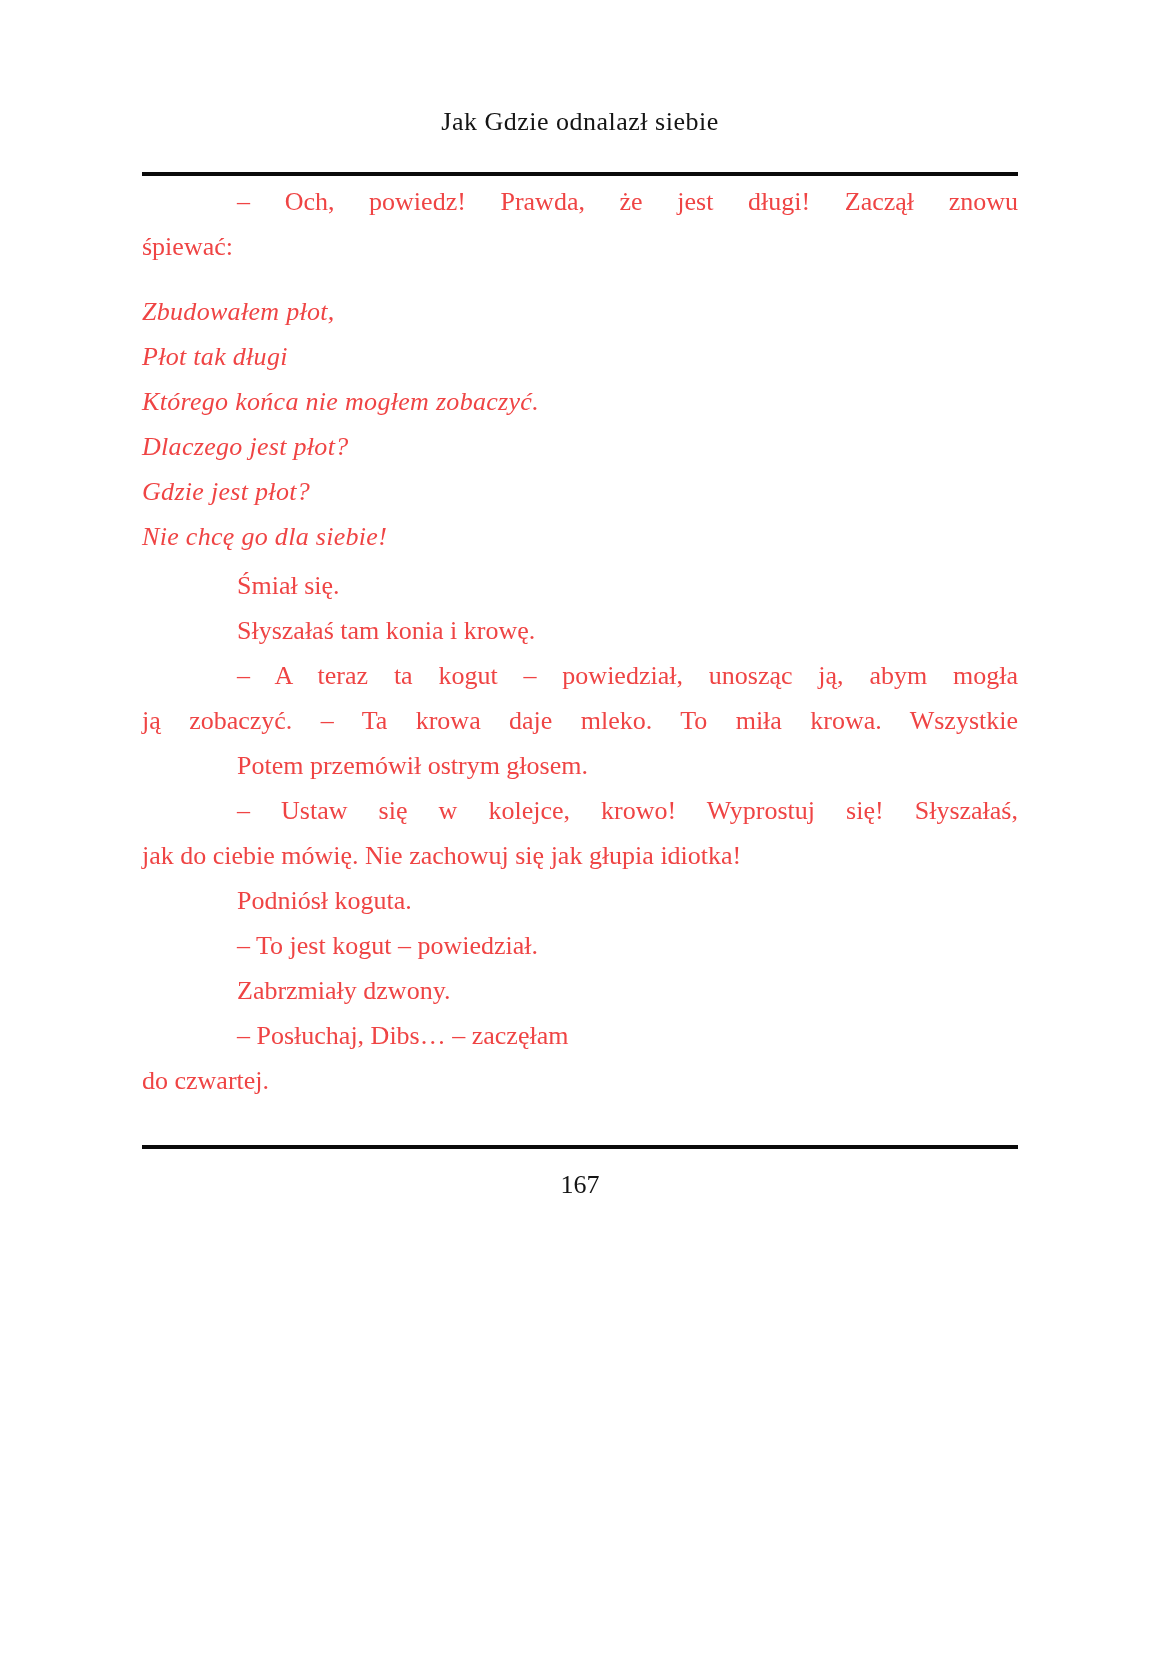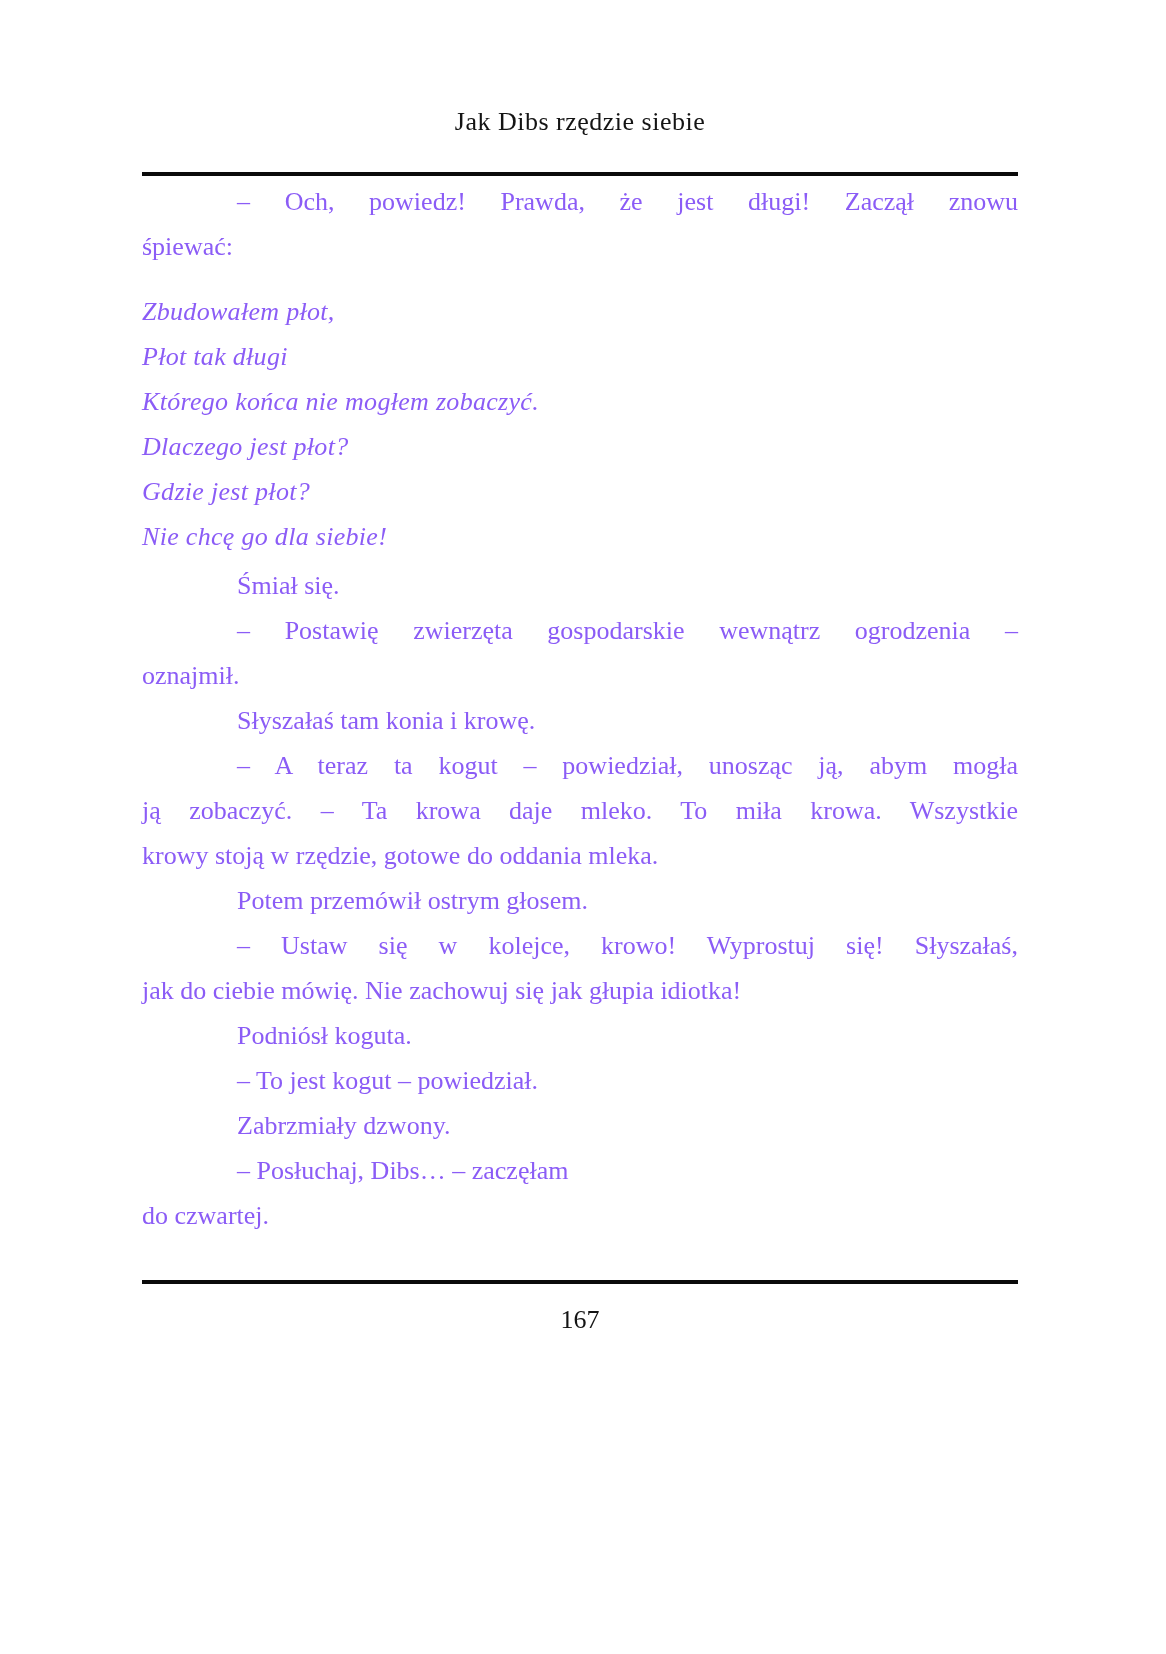--- a/index.html
+++ b/index.html
@@ -40,21 +40,21 @@
     border-top: 4px solid #0a0a0a;
   }
   .rule-top    { margin-top: 34px; }
   .rule-bottom { margin-top: 42px; }
 
   
   .body-text {
     padding-top: 3px;
     font-size: 26px;
     line-height: 45px;
-    color: #8b5cf6;
+    color: #ef4444;
   }
 
   .block + .block { }
   .block.poem     { margin-top: 20px; margin-bottom: 4px; }
 
   .line {
     text-align: left;
     white-space: normal;
   }
   .line.indent { text-indent: 95px; }
@@ -75,21 +75,21 @@
     font-size: 26px;
     line-height: 32px;
     color: #141414;
   }
 </style>
 </head>
 <body>
 
 <div class="page">
 
-  <div class="running-head">Jak Dibs rzędzie siebie</div>
+  <div class="running-head">Jak Gdzie odnalazł siebie</div>
 
   <div class="rule rule-top"></div>
 
   <div class="body-text">
 
     <div class="block para">
       <div class="line indent just">– Och, powiedz! Prawda, że jest długi! Zaczął znowu</div>
       <div class="line">śpiewać:</div>
     </div>
 
@@ -99,33 +99,28 @@
       <div class="line">Którego końca nie mogłem zobaczyć.</div>
       <div class="line">Dlaczego jest płot?</div>
       <div class="line">Gdzie jest płot?</div>
       <div class="line">Nie chcę go dla siebie!</div>
     </div>
 
     <div class="block para">
       <div class="line indent">Śmiał się.</div>
     </div>
 
-    <div class="block para">
-      <div class="line indent just">– Postawię zwierzęta gospodarskie wewnątrz ogrodzenia –</div>
-      <div class="line">oznajmił.</div>
-    </div>
 
     <div class="block para">
       <div class="line indent">Słyszałaś tam konia i krowę.</div>
     </div>
 
     <div class="block para">
       <div class="line indent just">– A teraz ta kogut – powiedział, unosząc ją, abym mogła</div>
       <div class="line just">ją zobaczyć. – Ta krowa daje mleko. To miła krowa. Wszystkie</div>
-      <div class="line">krowy stoją w rzędzie, gotowe do oddania mleka.</div>
     </div>
 
     <div class="block para">
       <div class="line indent">Potem przemówił ostrym głosem.</div>
     </div>
 
     <div class="block para">
       <div class="line indent just">– Ustaw się w kolejce, krowo! Wyprostuj się! Słyszałaś,</div>
       <div class="line">jak do ciebie mówię. Nie zachowuj się jak głupia idiotka!</div>
     </div>

